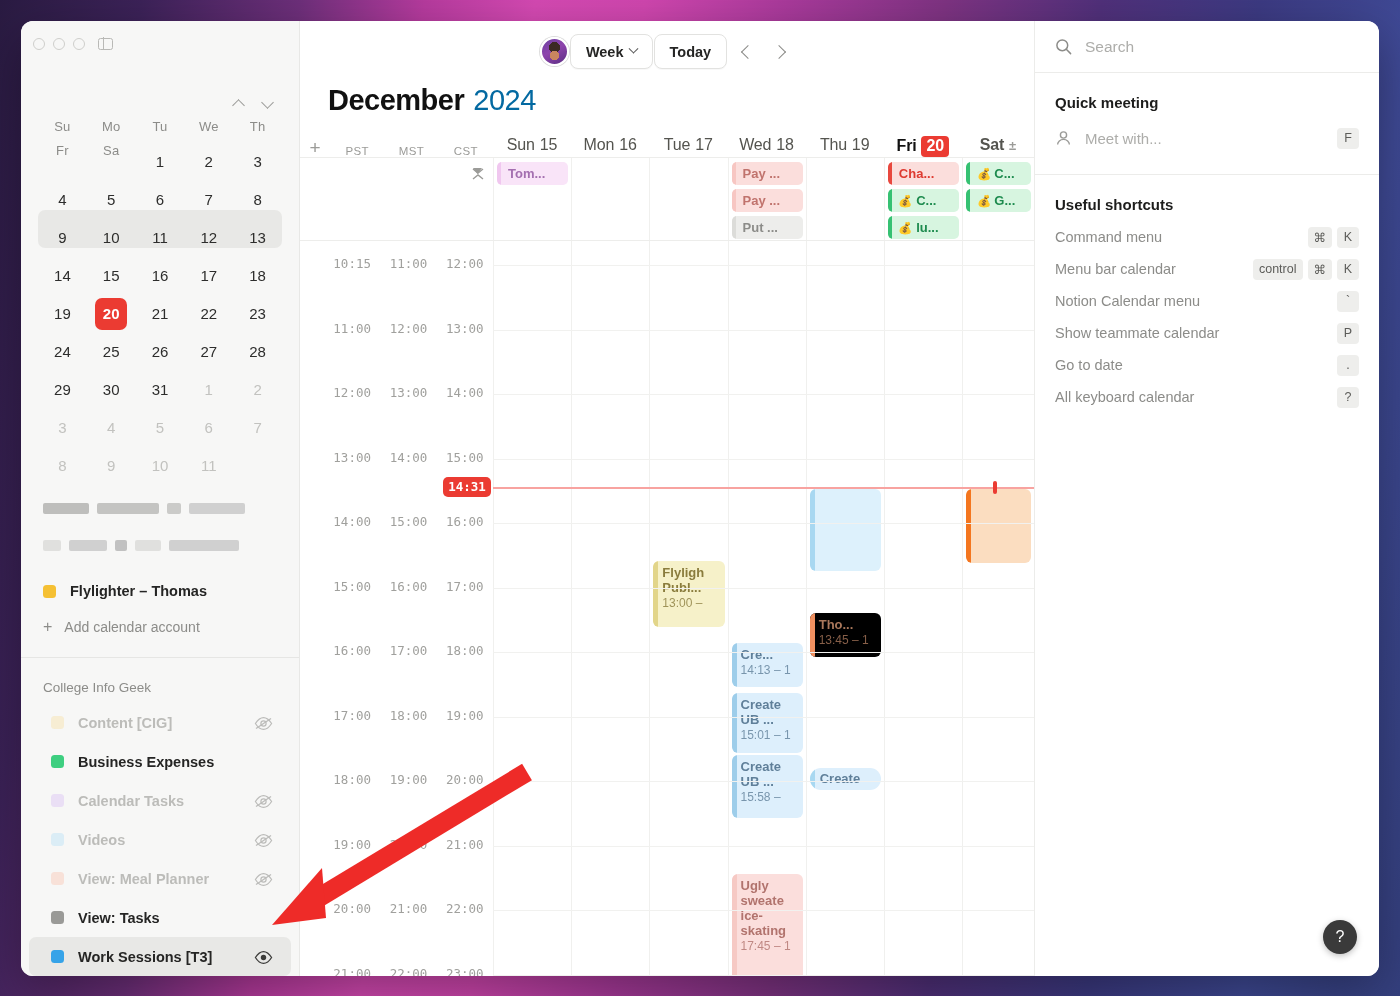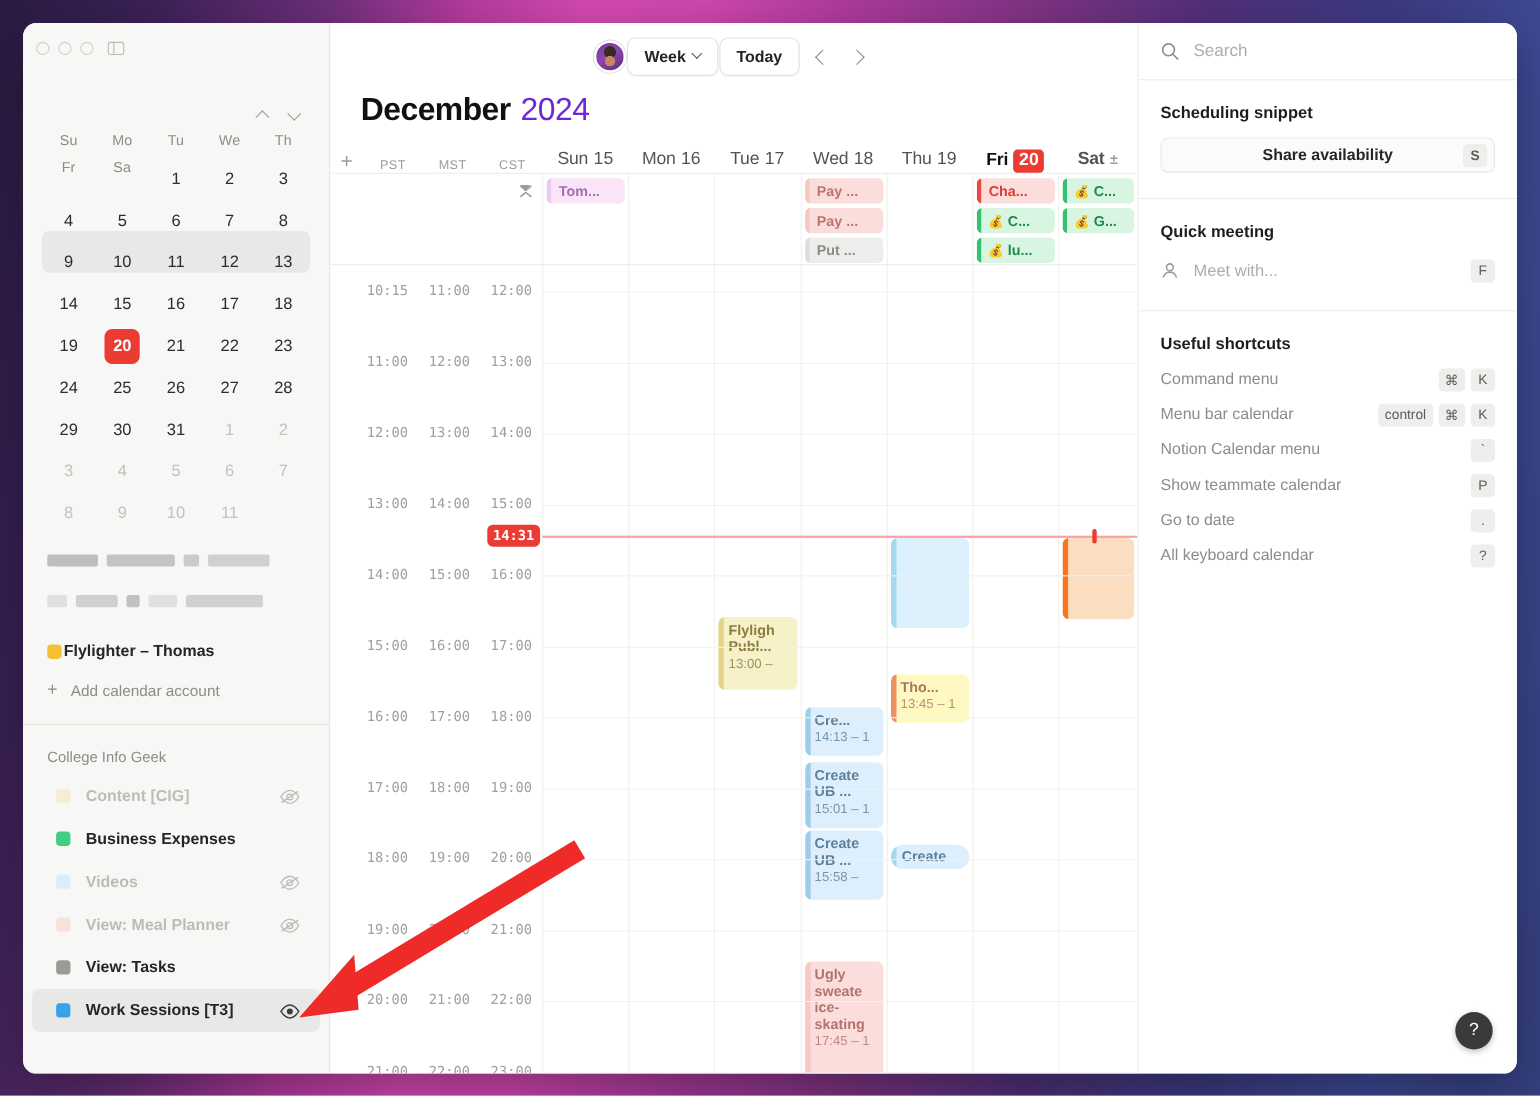--- a/index.html
+++ b/index.html
@@ -91,21 +91,21 @@
   .mini-day.today span {
     display: inline-block; width: 32px; height: 32px; line-height: 32px;
     background: #eb3b32; color: #fff; border-radius: 7px; font-weight: 600;
   }
 
   .sb-redact { padding: 18px 22px 0 22px; }
   .rbar { height: 11px; border-radius: 2px; display: inline-block; }
   .rline { display: flex; gap: 8px; align-items: center; margin-bottom: 26px; }
 
   .account-row {
-    display: flex; align-items: center; gap: 2px;
+    display: flex; align-items: center; gap: 14px;
     padding: 6px 22px; font-size: 14.5px; font-weight: 700; color: #252524;
   }
   .sw { width: 13px; height: 13px; border-radius: 3.5px; flex: 0 0 13px; }
   .add-account {
     display: flex; align-items: center; gap: 12px;
     padding: 14px 22px 0 22px; font-size: 14px; color: #8c8c89; cursor: pointer;
   }
   .plus-sm { font-size: 16px; color: #8c8c89; line-height: 1; }
 
   .sb-divider { height: 1px; background: #e6e6e4; margin: 22px 0 0 0; }
@@ -160,21 +160,21 @@
     width: 9px; height: 9px;
     border-left: 1.7px solid #8b8b88; border-top: 1.7px solid #8b8b88;
   }
   .navarrow.prev::before { transform: rotate(-45deg); }
   .navarrow.next::before { transform: rotate(135deg); left: 6px; }
 
   .month-row {
     padding: 2px 0 14px 28px; display: flex; align-items: baseline; gap: 9px;
   }
   .month-name { font-size: 29px; font-weight: 800; color: #111; letter-spacing: -.5px; }
-  .month-year { font-size: 29px; font-weight: 400; color: #6d28d9; letter-spacing: -.5px; }
+  .month-year { font-size: 29px; font-weight: 400; color: #0369a1; letter-spacing: -.5px; }
 
   .daybar {
     display: flex; height: 27px; align-items: flex-end;
     border-bottom: 1px solid #ededeb;
   }
   .gutter-head { width: 193px; flex: 0 0 193px; display: flex; align-items: flex-end; }
   .plus-btn {
     width: 30px; text-align: center; font-size: 19px; color: #9b9b98;
     line-height: 19px; cursor: pointer; font-weight: 300;
   }
@@ -450,20 +450,31 @@
                 <circle cx="9.5" cy="7.5" r="2.6" fill="none" stroke="#8c8c89" stroke-width="1.2"></circle>
                 <line x1="2" y1="12.5" x2="17" y2="2.5" stroke="#8c8c89" stroke-width="1.3"></line>
               </svg>
             </span>
           </div>
           <div class="cal-item">
             <span class="sw" style="background: rgb(62, 207, 128);"></span>
             <span class="cal-name">Business Expenses</span>
           </div>
           <div class="cal-item off">
+            <span class="sw" style="background: rgb(217, 194, 245);"></span>
+            <span class="cal-name">Calendar Tasks</span>
+            <span class="eye">
+              <svg width="19" height="15" viewBox="0 0 19 15">
+                <path d="M1.4 7.5 C4 3.4 7 1.6 9.5 1.6 C12 1.6 15 3.4 17.6 7.5 C15 11.6 12 13.4 9.5 13.4 C7 13.4 4 11.6 1.4 7.5 Z" fill="none" stroke="#8c8c89" stroke-width="1.2"></path>
+                <circle cx="9.5" cy="7.5" r="2.6" fill="none" stroke="#8c8c89" stroke-width="1.2"></circle>
+                <line x1="2" y1="12.5" x2="17" y2="2.5" stroke="#8c8c89" stroke-width="1.3"></line>
+              </svg>
+            </span>
+          </div>
+          <div class="cal-item off">
             <span class="sw" style="background: rgb(184, 224, 247);"></span>
             <span class="cal-name">Videos</span>
             <span class="eye">
               <svg width="19" height="15" viewBox="0 0 19 15">
                 <path d="M1.4 7.5 C4 3.4 7 1.6 9.5 1.6 C12 1.6 15 3.4 17.6 7.5 C15 11.6 12 13.4 9.5 13.4 C7 13.4 4 11.6 1.4 7.5 Z" fill="none" stroke="#8c8c89" stroke-width="1.2"></path>
                 <circle cx="9.5" cy="7.5" r="2.6" fill="none" stroke="#8c8c89" stroke-width="1.2"></circle>
                 <line x1="2" y1="12.5" x2="17" y2="2.5" stroke="#8c8c89" stroke-width="1.3"></line>
               </svg>
             </span>
           </div>
@@ -715,21 +726,21 @@
             <div class="ev" style="top: 633px; height: 130px; background: rgb(251, 222, 220); color: rgb(177, 115, 109);">
               <span class="ebar" style="background: rgb(246, 201, 196);"></span>
               <div class="etitle">Ugly sweate ice-skating</div>
               <div class="etime">17:45 – 1</div>
             </div>
           </div>
           <div class="col">
             <div class="ev" style="top: 248px; height: 82px; background: rgb(221, 241, 252); color: rgb(95, 127, 153);">
               <span class="ebar" style="background: rgb(168, 216, 241);"></span>
             </div>
-            <div class="ev" style="top: 372px; height: 44px; background: #fef9c3; color: rgb(169, 119, 91);">
+            <div class="ev" style="top: 372px; height: 44px; background: #000000; color: rgb(169, 119, 91);">
               <span class="ebar" style="background: rgb(240, 144, 96);"></span>
               <div class="etitle">Tho...</div>
               <div class="etime">13:45 – 1</div>
             </div>
             <div class="ev plain" style="top: 527px; height: 22px; background: rgb(221, 239, 252); color: rgb(95, 127, 153); border-radius: 11px; padding: 3px 6px 3px 10px;">
               <span class="ebar" style="background: rgb(168, 216, 241); border-radius: 11px 0px 0px 11px;"></span>
               <div class="etitle">Create</div>
             </div>
           </div>
           <div class="col"></div>
@@ -765,27 +776,20 @@
       <span class="search-ic">
         <svg width="17" height="17" viewBox="0 0 17 17">
           <circle cx="7.3" cy="7.3" r="5.4" fill="none" stroke="#8c8c89" stroke-width="1.5"></circle>
           <line x1="11.3" y1="11.3" x2="15.6" y2="15.6" stroke="#8c8c89" stroke-width="1.5" stroke-linecap="round"></line>
         </svg>
       </span>
       <input class="search-inp" placeholder="Search" style="">
     </div>
 
 
-    <div class="rp-sec">
-      <div class="rp-sub">Scheduling snippet</div>
-      <div class="share-btn">
-        <span>Share availability</span>
-        <span class="kbd">S</span>
-      </div>
-    </div>
 
     <div class="rp-sec">
       <div class="rp-sub">Quick meeting</div>
       <div class="meetrow">
         <span class="person-ic">
           <svg width="17" height="17" viewBox="0 0 17 17">
             <circle cx="8.5" cy="5" r="3.1" fill="none" stroke="#9b9b98" stroke-width="1.4"></circle>
             <path d="M2.6 14.6 a5.9 5.2 0 0 1 11.8 0" fill="none" stroke="#9b9b98" stroke-width="1.4"></path>
           </svg>
         </span>

